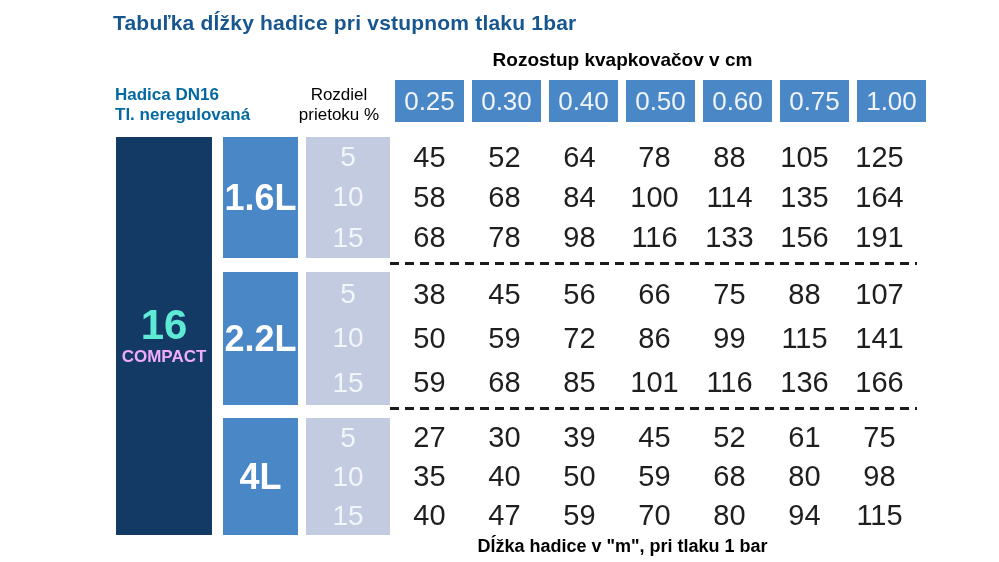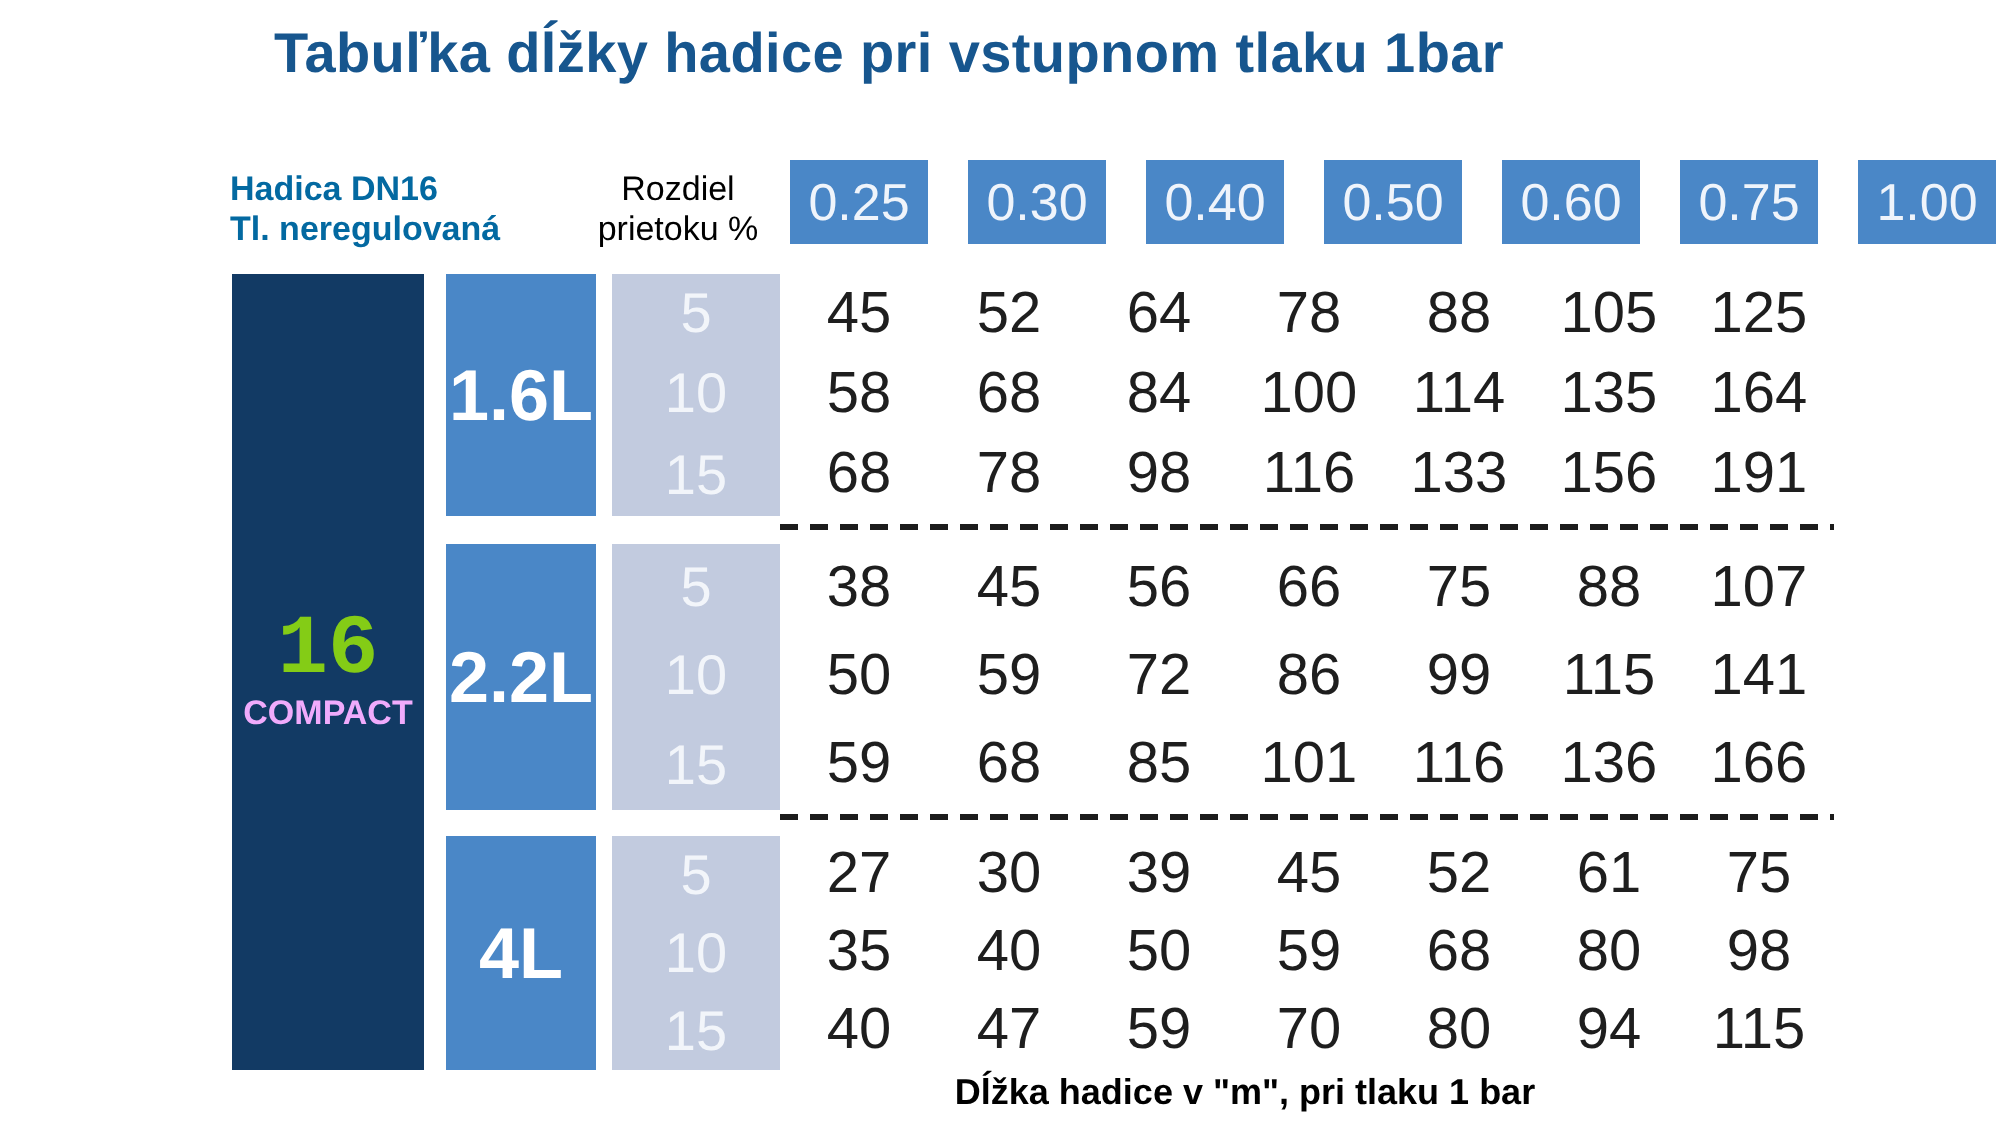--- a/index.html
+++ b/index.html
@@ -2,47 +2,46 @@
 <html style="--title: #17568E; --navy: #123A64; --blue: #4A87C7; --light: #C2CBDF;"><head>
 <meta charset="utf-8">
 <style>
   html,body{margin:0;padding:0;background:#ffffff;}
   .page{
     position:relative;width:999px;height:562px;background:#ffffff;
     font-family:"Liberation Sans", sans-serif;overflow:hidden;
   }
   .title{
     position:absolute;left:113px;top:11px;
-    font-size:28px;font-weight:bold;color:var(--title,#17568E);
+    font-size:21px;font-weight:bold;color:var(--title,#17568E);
     letter-spacing:.2px;
-    margin-left:24px;
   }
   .spacing-header{
     position:absolute;left:395px;top:49px;width:455px;text-align:center;
     font-size:19px;font-weight:bold;color:#000;
   }
   .left-header{
     position:absolute;left:115px;top:85px;
     font-size:17px;font-weight:bold;color:#0369a1;line-height:20px;
   }
   .flow-header{
     position:absolute;left:286px;top:85px;width:106px;text-align:center;
     font-size:17px;font-weight:normal;color:#000;line-height:20px;
   }
-  .col-headers{position:absolute;left:395px;top:80px;display:flex;gap:20px;}
+  .col-headers{position:absolute;left:395px;top:80px;display:flex;gap:8px;}
   .col-box{
     width:69px;height:42px;background:var(--blue,#4A87C7);color:#EFF4FB;
     font-size:26px;display:flex;align-items:center;justify-content:center;
   }
   .navy-col{
     position:absolute;left:116px;top:137px;width:96px;height:398px;
     background:var(--navy,#123A64);
     display:flex;flex-direction:column;align-items:center;justify-content:center;
   }
-  .p-num{font-size:42px;font-weight:bold;color:#84cc16;line-height:40px;font-family:Liberation Mono, monospace;}
+  .p-num{font-size:42px;font-weight:bold;color:#5eead4;line-height:40px;}
   .p-name{font-size:17px;font-weight:bold;color:#f0abfc;margin-top:2px;}
   .group{position:absolute;left:223px;width:707px;}
   .g0{top:137px;height:121px;}
   .g1{top:272px;height:133px;}
   .g2{top:418px;height:117px;}
   .group-cell{
     position:absolute;left:0;top:0;width:75px;height:100%;
     background:var(--blue,#4A87C7);display:flex;align-items:center;justify-content:center;
     color:#ffffff;font-weight:bold;font-size:36px;
   }
@@ -70,20 +69,21 @@
     font-size:18px;font-weight:bold;color:#000;
   }
 </style>
 </head>
 <body>
 
 <div class="page">
 
   <div class="title">Tabuľka dĺžky hadice pri vstupnom tlaku 1bar</div>
 
+  <div class="spacing-header">Rozostup kvapkovačov v cm</div>
 
   <div class="left-header">
     <div>Hadica DN16</div>
     <div>Tl. neregulovaná</div>
   </div>
 
   <div class="flow-header">
     <div>Rozdiel</div>
     <div>prietoku %</div>
   </div>

